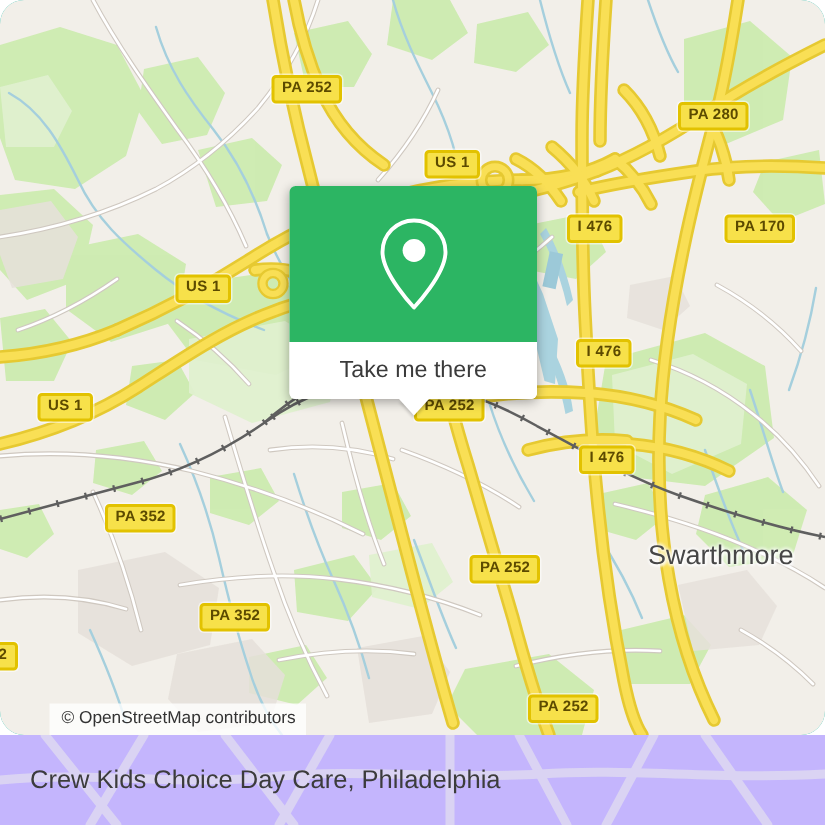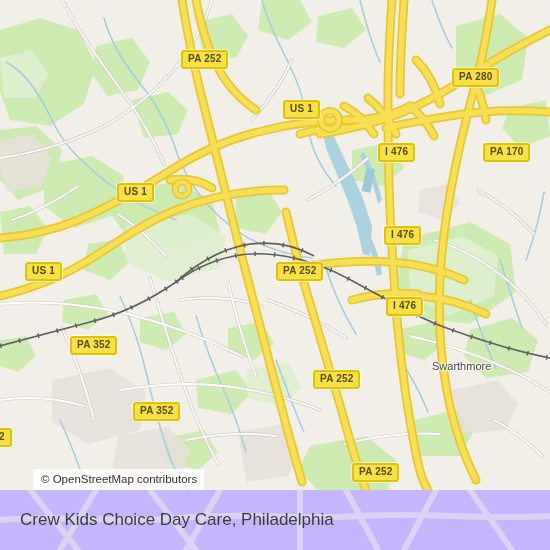--- a/index.html
+++ b/index.html
@@ -4,33 +4,33 @@
 <style>
   html,body{margin:0;padding:0;}
   body{
     width:550px;height:550px;overflow:hidden;
     font-family:"Liberation Sans","DejaVu Sans",sans-serif;
     background:#ffffff;
   }
   .screen{position:relative;width:550px;height:550px;overflow:hidden;background:#fff;}
 
   
-  .map{position:absolute;left:0;top:0;width:550px;height:490px;overflow:hidden;background:#14b8a6;}
+  .map{position:absolute;left:0;top:0;width:550px;height:490px;overflow:hidden;background:#14b8a6;border-radius:16px;}
   .map-canvas{position:absolute;left:0;top:0;width:550px;height:490px;}
 
   
   .shield{
     position:absolute;background:#f7e14a;border:2px solid #e2c200;
     border-radius:3px;color:#5c4a00;font-weight:bold;font-size:10px;
     padding:1px 5px 2px 5px;line-height:12px;white-space:nowrap;
     box-shadow:0 0 0 1px rgba(255,255,255,.55);letter-spacing:.2px;
     font-family:"Liberation Sans","DejaVu Sans",sans-serif;
   }
   .place-label{
-    position:absolute;color:#474747;font-size:11px;white-space:nowrap;
+    position:absolute;color:#474747;font-size:18px;white-space:nowrap;
     text-shadow:0 0 3px #fff,0 0 3px #fff,0 0 3px #fff,1px 1px 2px #fff;
     font-family:"Liberation Sans","DejaVu Sans",sans-serif;
   }
 
   
   .attrib{
     position:absolute;left:0;bottom:0;background:rgba(255,255,255,.78);
     font-size:11.5px;color:#333;padding:3px 7px 4px 8px;line-height:14px;
     font-family:"Liberation Sans","DejaVu Sans",sans-serif;white-space:nowrap;margin-left:33px;
   }
@@ -302,20 +302,32 @@
     <div class="shield" style="left:276px;top:262px;">PA 252</div>
     <div class="shield" style="left:386px;top:297px;">I 476</div>
     <div class="shield" style="left:70px;top:336px;">PA 352</div>
     <div class="shield" style="left:133px;top:402px;">PA 352</div>
     <div class="shield" style="left:313px;top:370px;">PA 252</div>
     <div class="shield" style="left:352px;top:463px;">PA 252</div>
     <div class="shield" style="left:-8px;top:428px;">2</div>
 
     <div class="place-label" style="left:432px;top:360px;">Swarthmore</div>
 
+    <div class="card">
+      <div class="card-top">
+        <svg width="56" height="66" viewBox="0 0 56 66">
+          <path d="M28 4 C16.4 4 7 13.4 7 25 C7 40 28 62 28 62 C28 62 49 40 49 25 C49 13.4 39.6 4 28 4 Z" fill="none" stroke="#ffffff" stroke-width="2.6" stroke-linejoin="round"></path>
+          <circle cx="28" cy="24" r="7.6" fill="#ffffff"></circle>
+        </svg>
+      </div>
+      <div class="card-bottom">
+        <span>Take me there</span>
+      </div>
+      <div class="card-tip"></div>
+    </div>
 
     <div class="attrib">
       <span>© OpenStreetMap contributors</span>
     </div>
   </div>
 
   <div class="footer">
     <svg class="footer-watermark" viewBox="0 0 550 60" preserveAspectRatio="none">
       <g fill="none" stroke="#ececec" stroke-width="6" stroke-linecap="round">
         <path d="M30,0 L78,60"></path>

